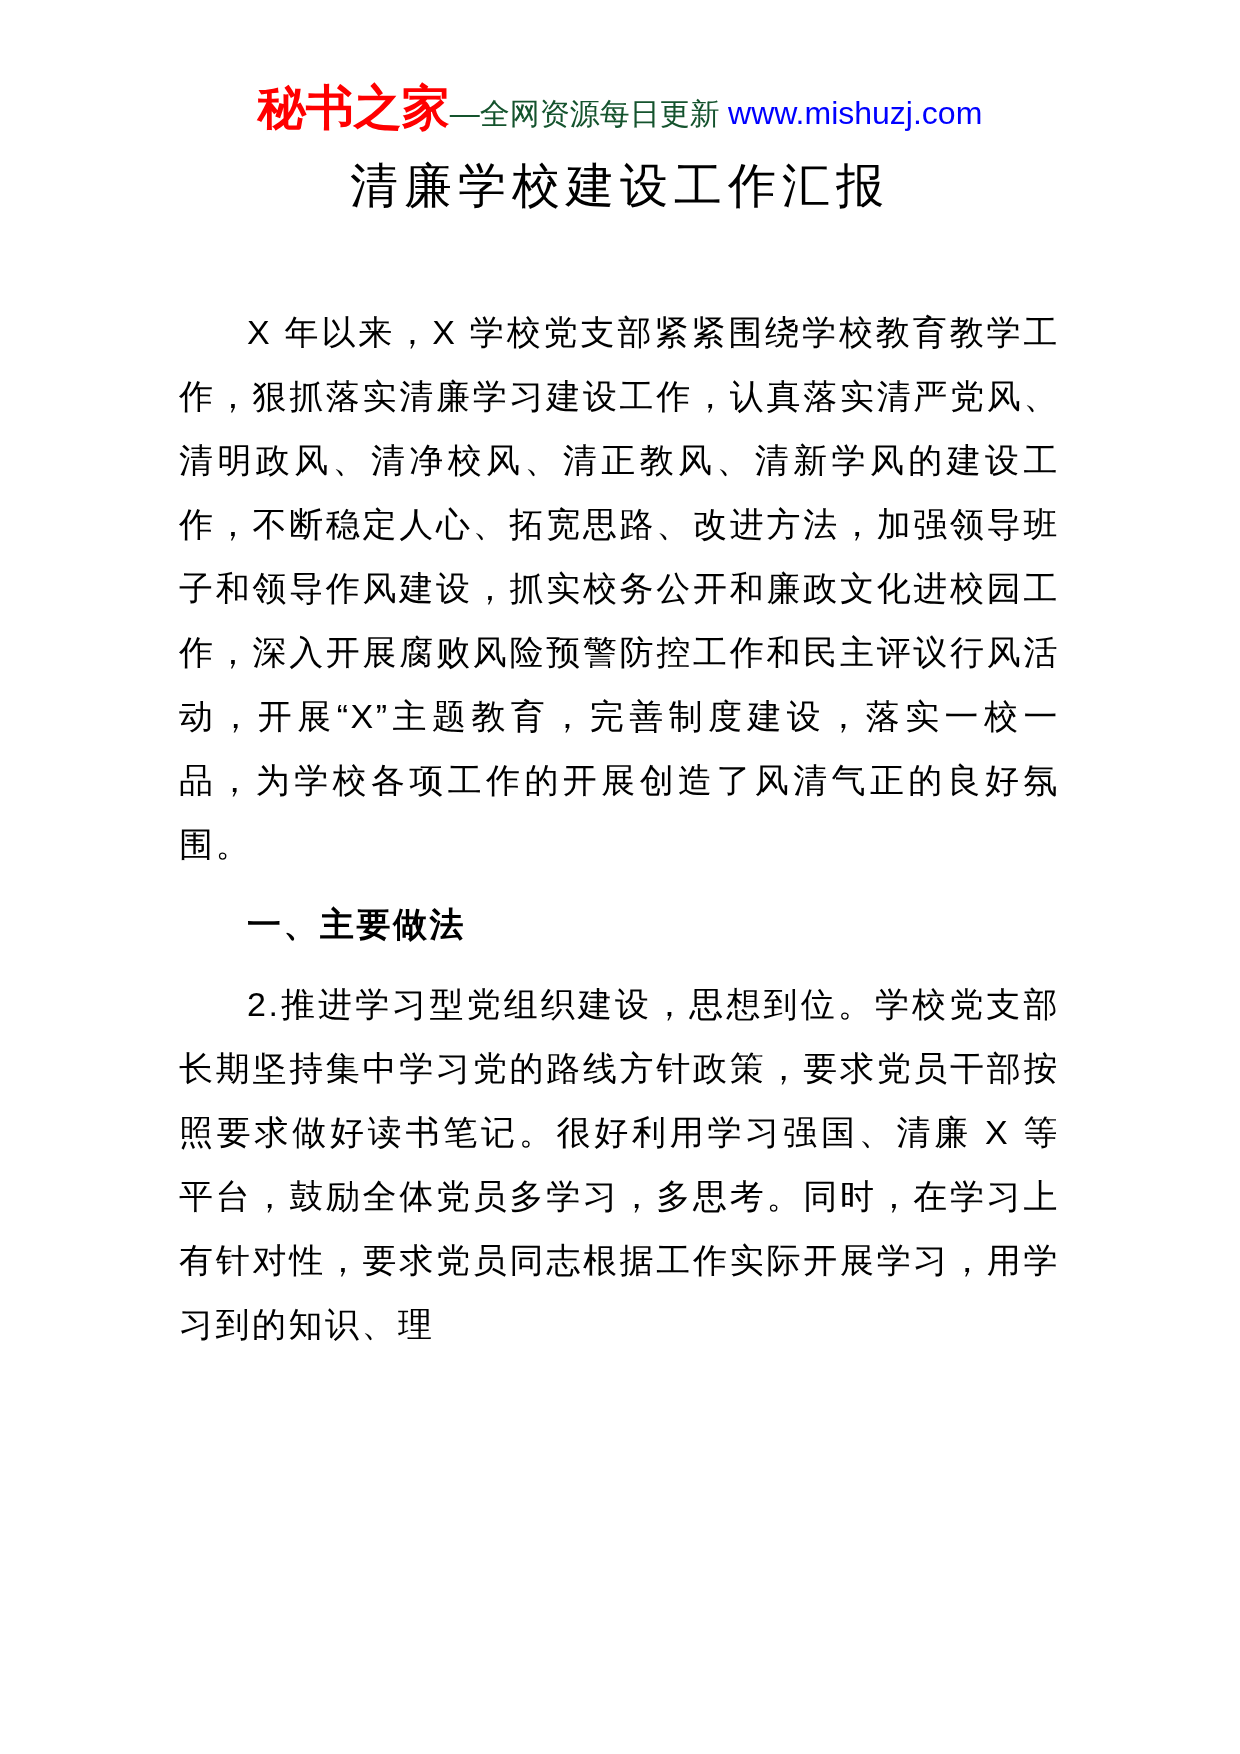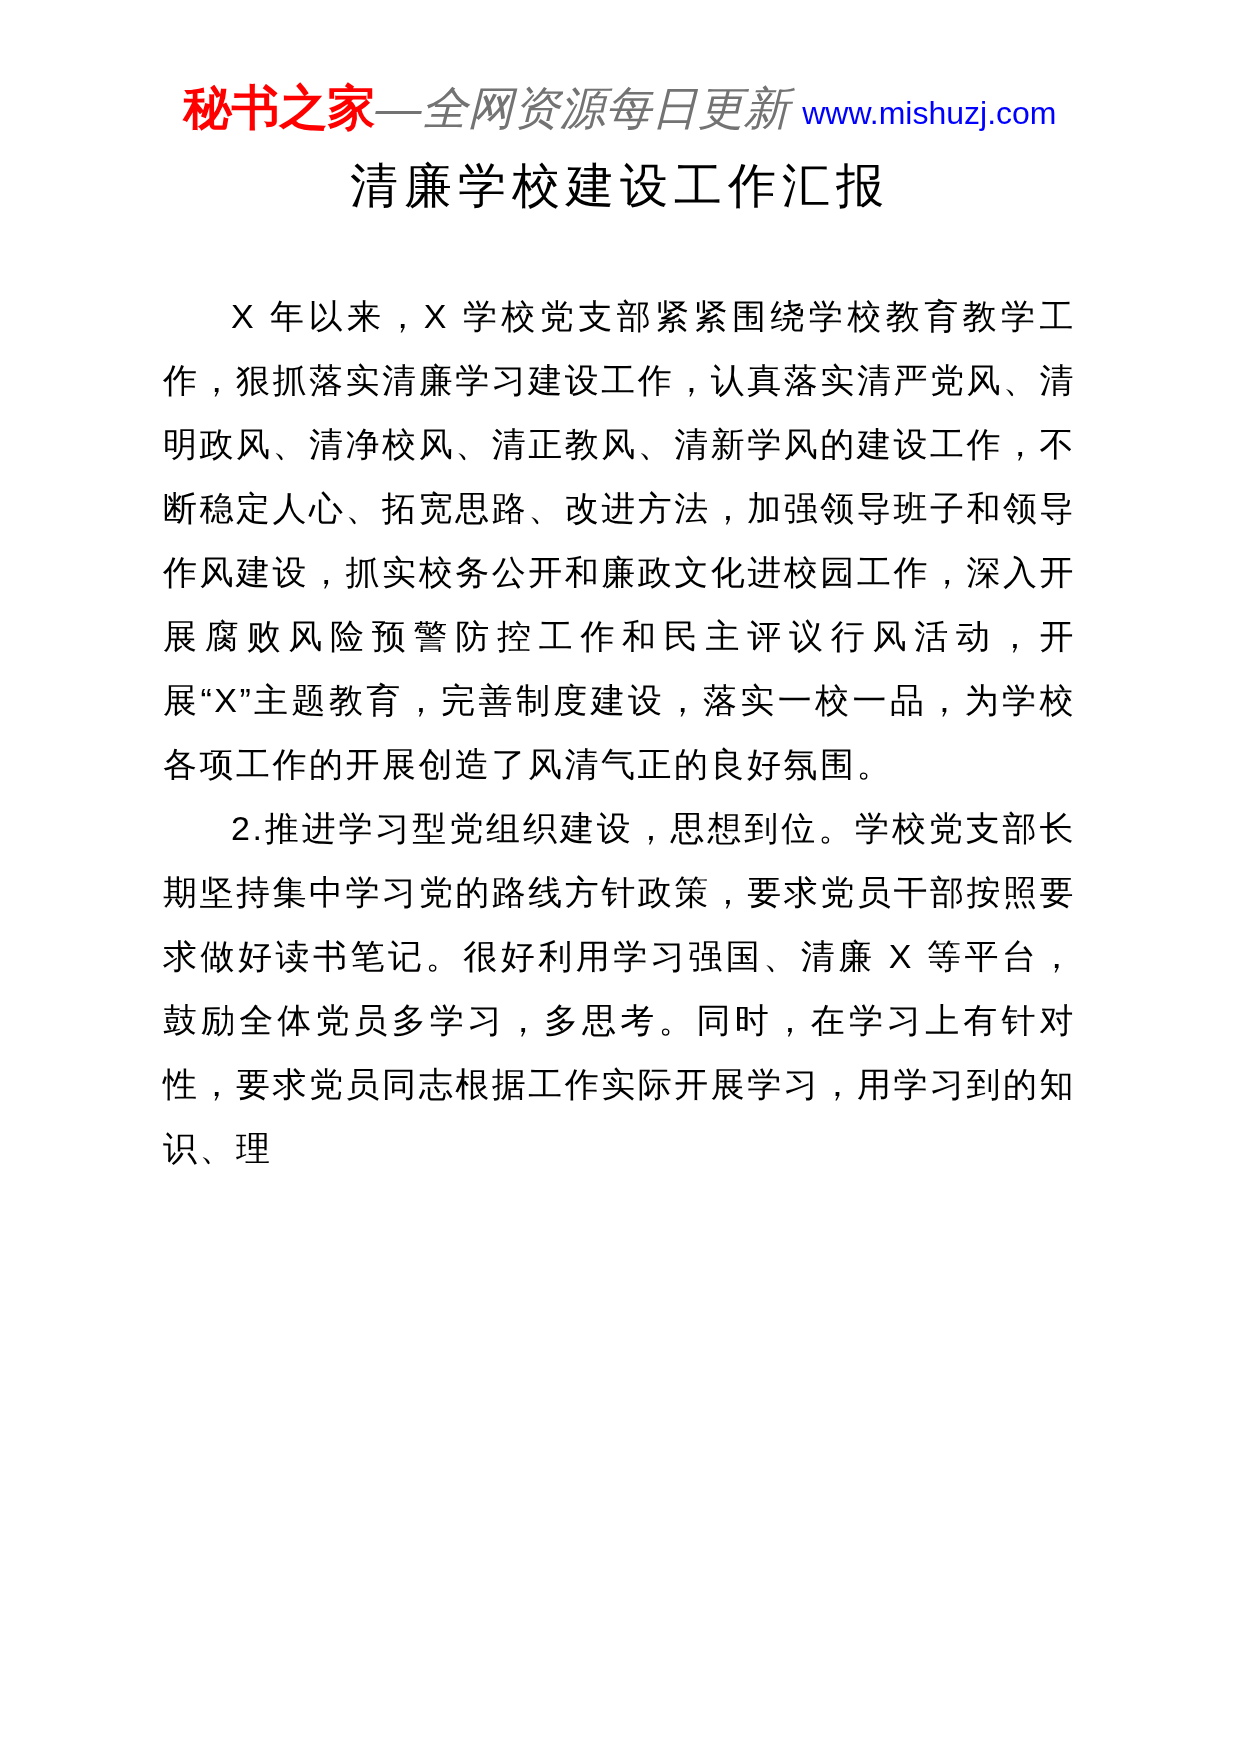--- a/index.html
+++ b/index.html
@@ -26,23 +26,22 @@
     white-space: nowrap;
     font-size: 34px;
     line-height: 44px;
   }
   .doc-header .brand {
     color: #ff0000;
     font-weight: bold;
     font-size: 48px;
   }
   .doc-header .tagline {
-    color: #737373;
-    font-size: 46px;
-    font-style: italic;
+    color: #14532d;
+    font-size: 30px;
   }
   .doc-header .url {
     color: #0000ff;
     font-size: 32px;
   }
   
   .doc-title {
     position: absolute;
     top: 156px;
     left: 0;
@@ -62,21 +61,21 @@
     width: 913px;
     font-size: 34px;
     line-height: 64px;
     letter-spacing: 2.5px;
     text-align: justify;
     text-justify: inter-character;
     word-break: break-all;
     color: #000000;
   }
   .doc-body p {
-    margin: 0;
+    margin: 16px;
     padding: 0;
     text-indent: 2em;
   }
   .doc-body p.h1,
   .doc-body p.h2 {
     font-weight: bold;
     text-align: left;
   }
 </style>
 </head>
@@ -85,16 +84,17 @@
 <div class="page">
 
   <div class="doc-header">
     <span class="brand">秘书之家</span><span class="tagline">—全网资源每日更新 </span><span class="url">www.mishuzj.com</span>
   </div>
 
   <div class="doc-title">清廉学校建设工作汇报</div>
 
   <div class="doc-body">
     <p class="para">X 年以来，X 学校党支部紧紧围绕学校教育教学工作，狠抓落实清廉学习建设工作，认真落实清严党风、清明政风、清净校风、清正教风、清新学风的建设工作，不断稳定人心、拓宽思路、改进方法，加强领导班子和领导作风建设，抓实校务公开和廉政文化进校园工作，深入开展腐败风险预警防控工作和民主评议行风活动，开展“X”主题教育，完善制度建设，落实一校一品，为学校各项工作的开展创造了风清气正的良好氛围。</p>
+    <p class="h1">一、主要做法</p>
     <p class="para">2.推进学习型党组织建设，思想到位。学校党支部长期坚持集中学习党的路线方针政策，要求党员干部按照要求做好读书笔记。很好利用学习强国、清廉 X 等平台，鼓励全体党员多学习，多思考。同时，在学习上有针对性，要求党员同志根据工作实际开展学习，用学习到的知识、理</p>
   </div>
 
 </div>
 
 </body></html>

